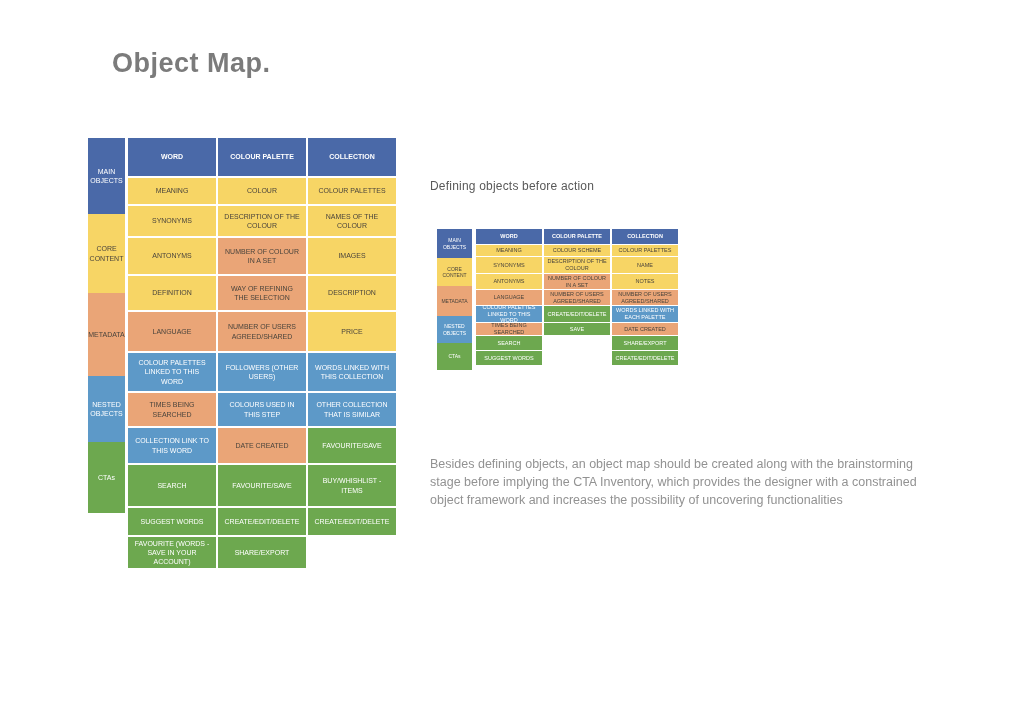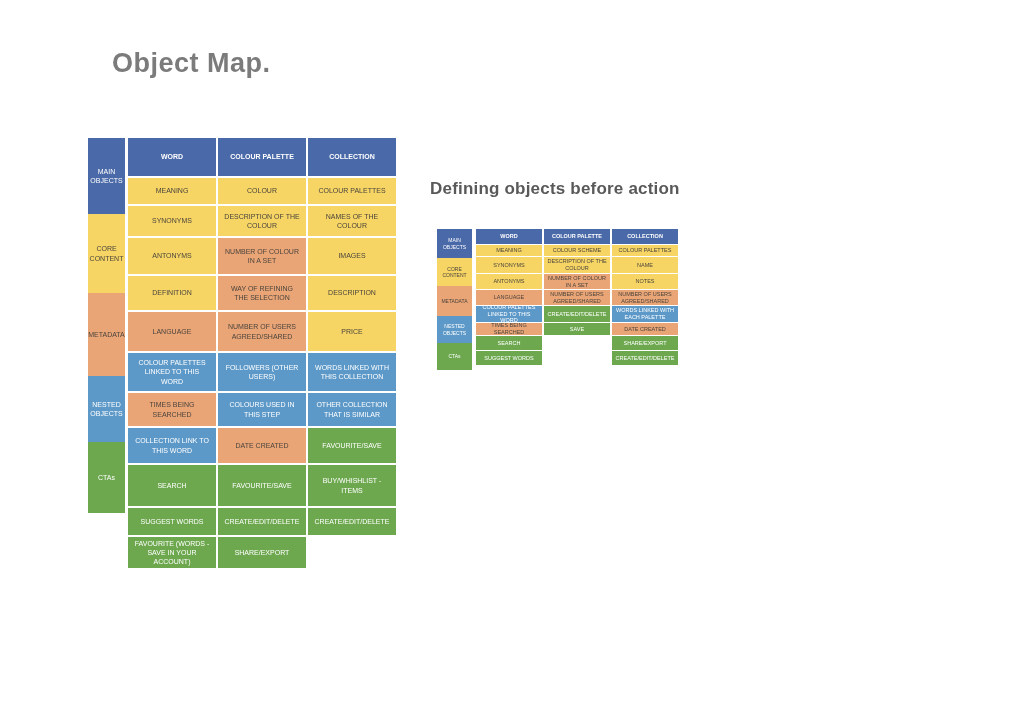--- a/index.html
+++ b/index.html
@@ -17,21 +17,21 @@
   .big-map .seg{font-size:7px;}
   .map-grid{display:flex;flex-direction:column;}
   .map-row{display:flex;}
   .big-map .map-row{margin-bottom:2px;}
   .map-cell{display:flex;align-items:center;justify-content:center;text-align:center;
             box-sizing:border-box;line-height:1.3;}
   .big-map .map-cell{width:88px;margin-right:2px;font-size:7px;padding:2px 6px;}
   .map-cell.empty{background:transparent !important;}
   
   .right-col{position:absolute;left:430px;top:0;width:510px;height:724px;}
-  .section-heading{position:absolute;left:0;top:179px;margin:0;font-size:17px;font-weight:bold;
+  .section-heading{position:absolute;left:0;top:179px;margin:0;font-size:12px;font-weight:normal;
                    color:#595959;letter-spacing:0.2px;}
   .small-map{left:437px;top:229px;}
   .small-map .map-sidebar{width:35px;margin-right:4px;}
   .small-map .seg{font-size:5px;}
   .small-map .map-row{margin-bottom:1px;}
   .small-map .map-cell{width:66px;margin-right:2px;font-size:5.5px;padding:1px 3px;line-height:1.25;}
   .para{position:absolute;left:0;margin:0;color:#8c8c8c;}
   .para1{top:393px;width:505px;font-size:15.5px;line-height:1.45;}
   .para2{top:456px;width:490px;font-size:12.5px;line-height:1.42;color:#929292;}
 </style>
@@ -109,20 +109,21 @@
         <div class="map-row" style="height: 31px;">
           <div class="map-cell" style="background: rgb(109, 168, 79); color: rgb(255, 255, 255);">FAVOURITE (WORDS - SAVE IN YOUR ACCOUNT)</div>
           <div class="map-cell" style="background: rgb(109, 168, 79); color: rgb(255, 255, 255);">SHARE/EXPORT</div>
           <div class="map-cell empty"></div>
         </div>
       </div>
   </div>
 
   <div class="right-col">
     <h2 class="section-heading">Defining objects before action</h2>
+    <p class="para para2">Besides defining objects, an object map should be created along with the brainstorming stage before implying the CTA Inventory, which provides the designer with a constrained object framework and increases the possibility of uncovering functionalities</p>
   </div>
 
   <div class="map small-map">
     <div class="map-sidebar" id="small-sidebar">
         <div class="seg" style="height: 29px; background: rgb(74, 105, 168); color: rgb(255, 255, 255);">MAIN OBJECTS</div>
         <div class="seg" style="height: 28px; background: rgb(247, 213, 101); color: rgb(74, 68, 60);">CORE CONTENT</div>
         <div class="seg" style="height: 30px; background: rgb(234, 165, 119); color: rgb(74, 68, 60);">METADATA</div>
         <div class="seg" style="height: 27px; background: rgb(93, 153, 200); color: rgb(255, 255, 255);">NESTED OBJECTS</div>
         <div class="seg" style="height: 27px; background: rgb(109, 168, 79); color: rgb(255, 255, 255);">CTAs</div>
       </div>

